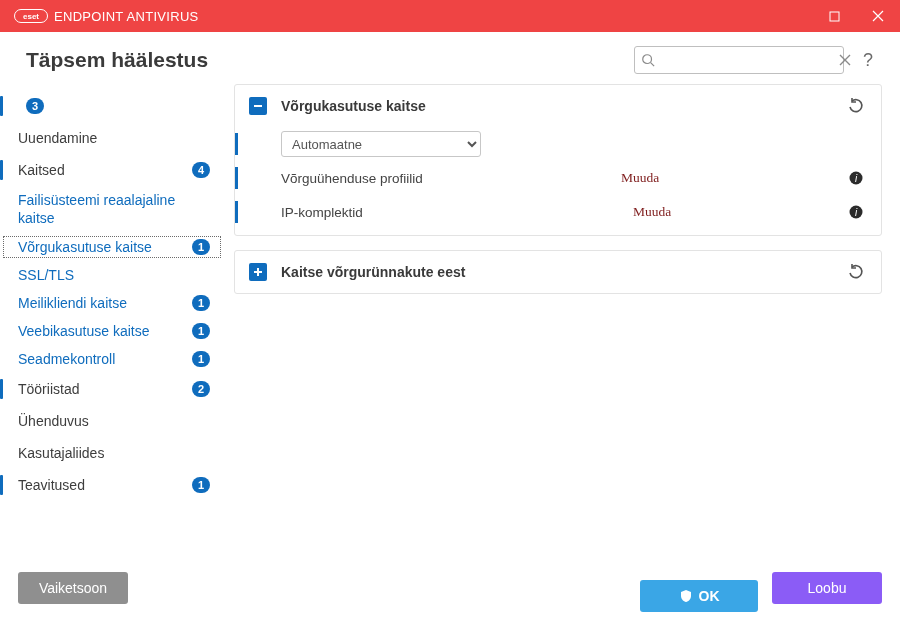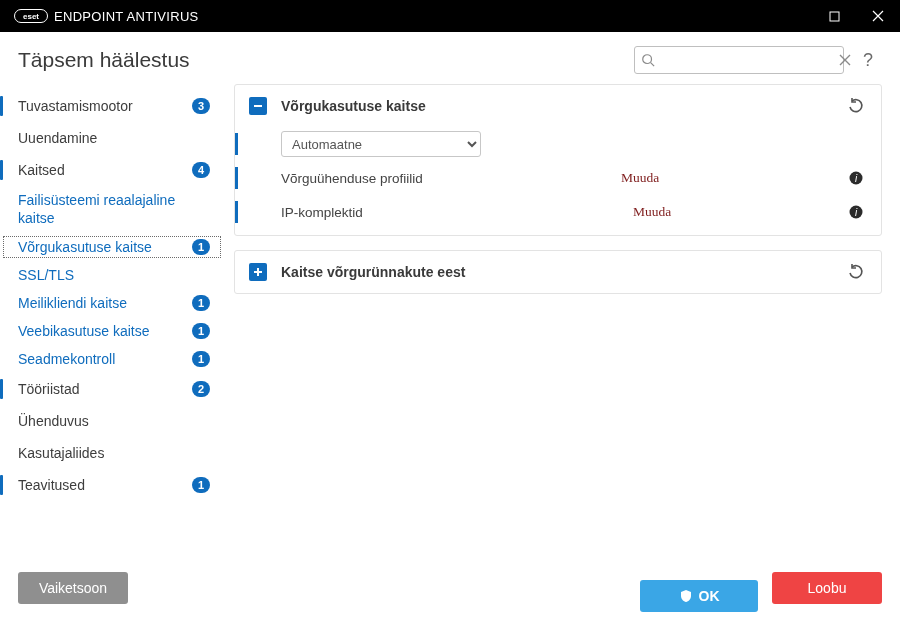--- a/index.html
+++ b/index.html
@@ -1,28 +1,28 @@
 <!DOCTYPE html>
 <html><head>
   <meta charset="utf-8">
   <style>
     * { margin: 0; padding: 0; box-sizing: border-box; font-family: "Segoe UI", Arial, sans-serif; }
     body { width: 900px; height: 620px; background: #fff; overflow: hidden; }
 
     
-    .titlebar { height: 32px; background: #000000; color: #fff; display: flex; align-items: center; padding: 0 0 0 14px; }
+    .titlebar { height: 32px; background: #ef4444; color: #fff; display: flex; align-items: center; padding: 0 0 0 14px; }
     .titlebar .brand-logo { display: inline-flex; align-items: center; margin-right: 6px; }
     .titlebar .brand-text { font-size: 13px; letter-spacing: .3px; text-align: center; }
     .titlebar .sp { flex: 1; }
     .titlebar .win-btn { width: 44px; height: 32px; display: flex; align-items: center; justify-content: center; cursor: pointer; }
     .titlebar .win-btn svg { stroke: #fff; }
 
     
     .topbar { display: flex; align-items: center; padding: 14px 18px 10px 18px; }
-    .topbar h1 { font-size: 21px; font-weight: 400; color: #3b3b3b; flex: 1; }
+    .topbar h1 { font-size: 21px; font-weight: 700; color: #3b3b3b; flex: 1; margin-left: 8px; }
     .search { display: flex; align-items: center; width: 210px; height: 28px; border: 1px solid #bfbfbf; border-radius: 3px; background: #fff; padding: 0 6px; }
     .search svg { flex: none; }
     .search input { border: none; outline: none; flex: 1; font-size: 13px; padding: 0 4px; background: transparent; }
     .help-btn { width: 28px; height: 28px; margin-left: 10px; display: flex; align-items: center; justify-content: center; color: #6a6a6a; font-size: 18px; cursor: pointer; }
 
     
     .main { display: flex; height: calc(620px - 32px - 56px - 56px); }
 
     
     .sidebar { width: 224px; padding: 6px 0 0 0; }
@@ -50,21 +50,21 @@
     .row .ctrl { flex: 1; }
     .row .info { width: 22px; display: flex; justify-content: center; color: #333; cursor: pointer; }
     .row select.dd { width: 200px; height: 26px; border: 1px solid #c7c7c7; border-radius: 3px; background: #fff; font-size: 13px; color: #555; padding: 4px 6px; }
     .row .link { color: #7f1d1d; cursor: pointer; font-family: Liberation Serif, serif; }
 
     
     .footer { height: 56px; display: flex; align-items: center; padding: 0 18px; }
     .footer .sp { flex: 1; }
     .btn { height: 32px; min-width: 110px; border-radius: 3px; border: none; font-size: 14px; cursor: pointer; display: inline-flex; align-items: center; justify-content: center; gap: 6px; }
     .btn-default { background: #8f8f8f; color: #fff; }
-    .btn-cancel { background: #ef4444; color: #fff; margin-left: 14px; }
+    .btn-cancel { background: #8b5cf6; color: #fff; margin-left: 14px; }
     .btn-ok { background: #3aa6e6; color: #fff; font-weight: 600; margin-left: 14px; min-width: 118px; margin-top: 16px; }
   </style>
 </head>
 <body>
 
 <div class="titlebar">
   <span class="brand-logo">
     <svg width="34" height="14" viewBox="0 0 34 14">
         <rect x="0.5" y="0.5" width="33" height="13" rx="6.5" fill="none" stroke="#fff" stroke-width="1"></rect>
         <text x="17" y="10" text-anchor="middle" font-size="8" fill="#fff" font-family="Arial" font-weight="bold">eset</text>
@@ -97,21 +97,20 @@
       </svg>
   </div>
   <div class="help-btn">
     <span>?</span>
   </div>
 </div>
 
 <div class="main">
   <div class="sidebar">
     <div class="nav-item top marked">
-      <span class="label">Tuvastamismootor</span>
       <span class="badge">3</span>
     </div>
     <div class="nav-item top">
       <span class="label">Uuendamine</span>
     </div>
     <div class="nav-item top marked">
       <span class="label">Kaitsed</span>
       <span class="badge">4</span>
     </div>
     <div class="nav-item lvl2 wrap">

